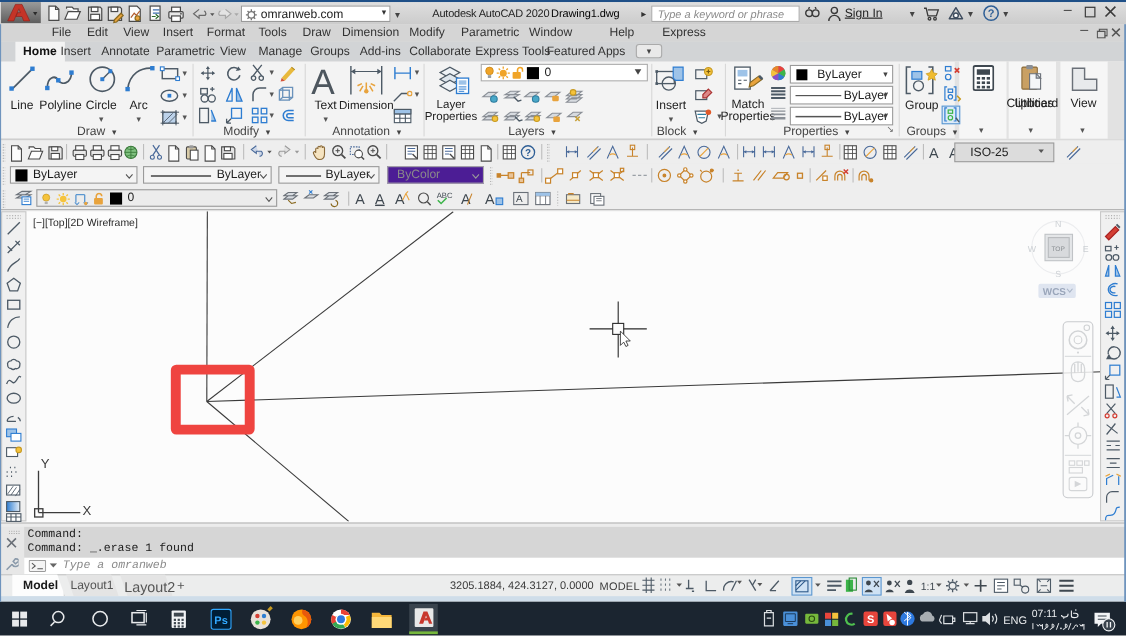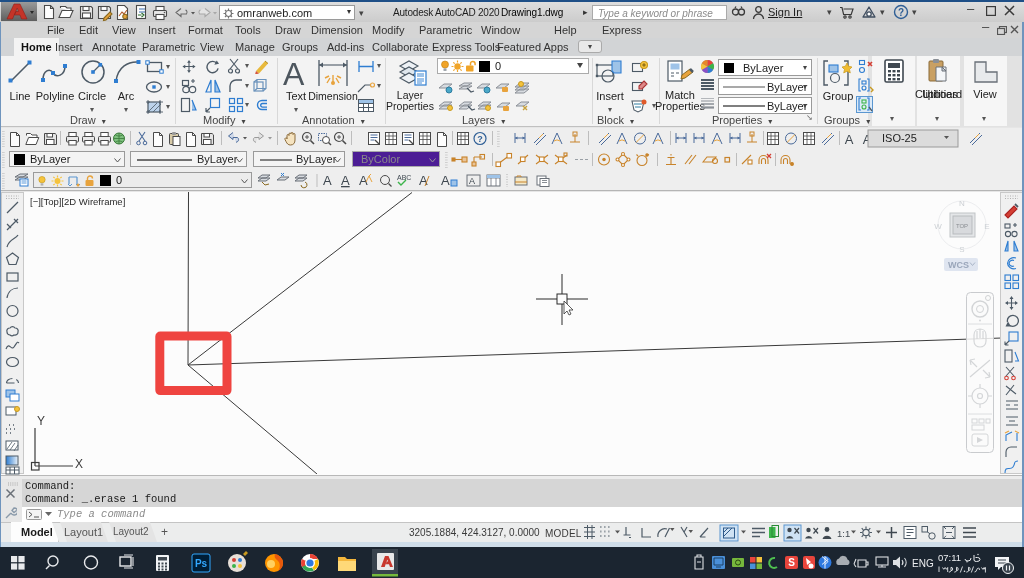--- a/index.html
+++ b/index.html
@@ -1020,32 +1020,32 @@
     <div class="abs mono" style="left:22px;top:4px;width:1002px;height:44px;background:#d6d6d6;font-size:10.5px;color:#1a1a1a;line-height:13px;padding:1px 0 0 3px;">Command:<br>Command: _.erase 1 found</div>
     <div class="abs" style="left:22px;top:32px;width:1002px;height:15px;background:#fff;">
       <svg class="abs" style="left:4px;top:2px" width="16" height="11">
           <rect x="0.5" y="0.5" width="15" height="10" rx="1" fill="#f4f4f4" stroke="#9a9a9a"></rect>
           <path d="M3 3 l3 2.5 l-3 2.5" stroke="#555" fill="none"></path>
           <path d="M8 8 h5" stroke="#555"></path>
         </svg>
       <svg class="abs" style="left:23px;top:5px" width="7" height="5">
           <path d="M0 0 l3.5 4 L7 0 Z" fill="#666"></path>
         </svg>
-      <span class="abs mono" style="left:35px;top:1px;font-size:10.5px;color:#8a8a8a;font-style:italic;">Type a command</span>
+      <span class="abs mono" style="left:35px;top:1px;font-size:10.5px;color:#8a8a8a;font-style:italic;">Type a omranweb</span>
     </div>
   </div>
   <div class="abs" id="statusrow">
     <div class="abs" style="left:0;top:0;width:1024px;height:20px;background:#eceded;border-top:1px solid #c4c4c4;"></div>
       <div class="abs" style="left:0;top:20px;width:1024px;height:5px;background:#cfdde9;"></div>
     <div class="abs" style="left:11px;top:0px;width:48px;height:20px;background:#fdfdfd;clip-path:polygon(0 0,41px 0,48px 100%,0 100%);border-right:1px solid #c0c0c0;"></div>
       <div class="abs" style="left:60px;top:0px;width:48px;height:20px;background:#e4e4e4;clip-path:polygon(0 0,41px 0,48px 100%,7px 100%);"></div>
       <div class="abs" style="left:109px;top:0px;width:48px;height:20px;background:#e4e4e4;clip-path:polygon(0 0,41px 0,48px 100%,7px 100%);"></div>
     <span class="abs" style="left:21px;top:4px;font-size:11px;font-weight:bold;color:#1a1a1a;">Model</span>
     <span class="abs" style="left:64px;top:4px;font-size:11px;color:#555;">Layout1</span>
-    <span class="abs" style="left:113px;top:4px;font-size:10px;color:#555;">Layout2</span>
+    <span class="abs" style="left:113px;top:4px;font-size:13px;color:#555;">Layout2</span>
     <span class="abs" style="left:161px;top:3px;font-size:12px;color:#555;">+</span>
     <span class="abs" style="left:409px;top:5px;font-size:10px;color:#3a3a3a;">3205.1884, 424.3127, 0.0000</span>
     <span class="abs" style="left:545px;top:6px;font-size:10px;color:#3a3a3a;letter-spacing:0.2px;">MODEL</span>
     <svg class="abs" style="left:578px;top:2px" width="446" height="18" viewBox="0 0 446 18" fill="none">
       <g stroke="#4d5a66" stroke-width="1">
         <path d="M6 3.5 h11 M6 8 h11 M6 12.5 h11 M9.5 1 v14 M14 1 v14"></path>
         <g stroke-width="2" stroke-dasharray="0.8 3.2">
             <path d="M22.5 3 h11 M22.5 7.5 h11 M22.5 12 h11"></path>
           </g>
       </g>

